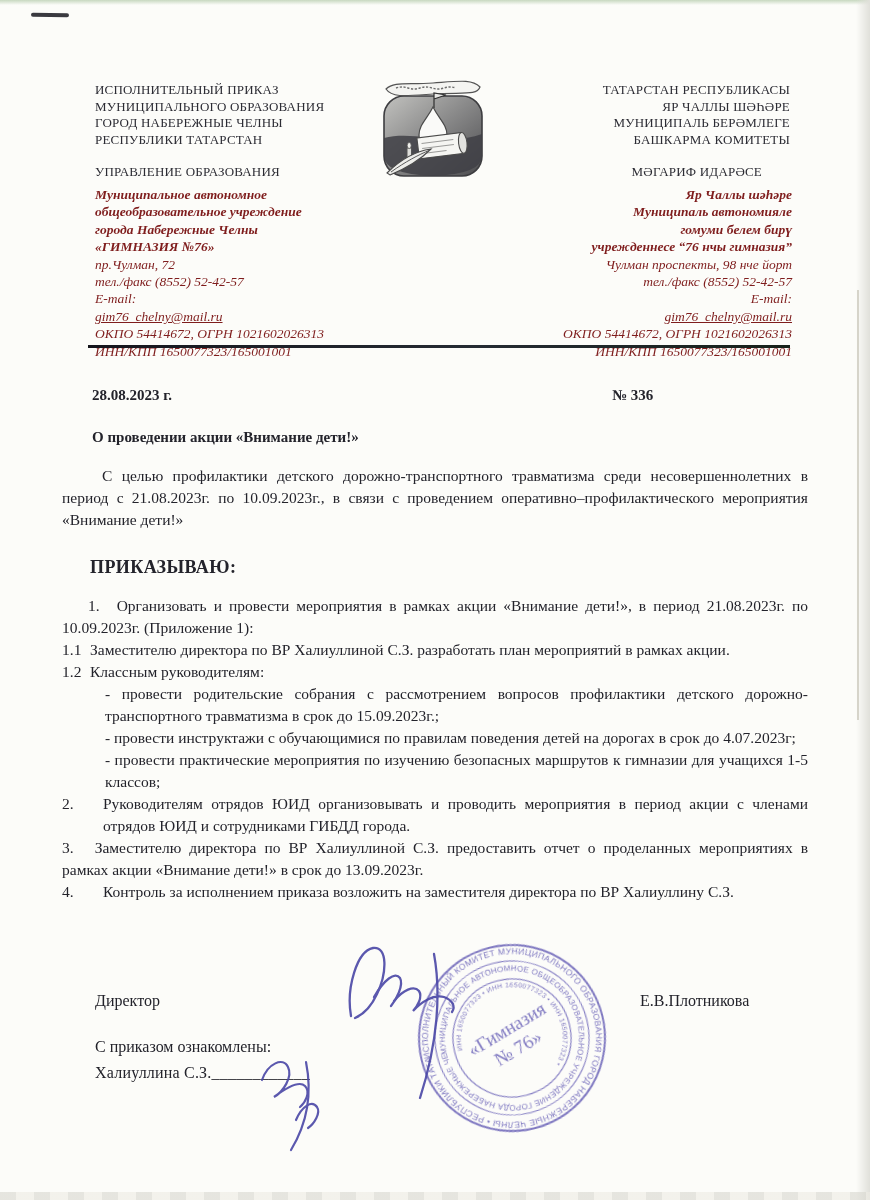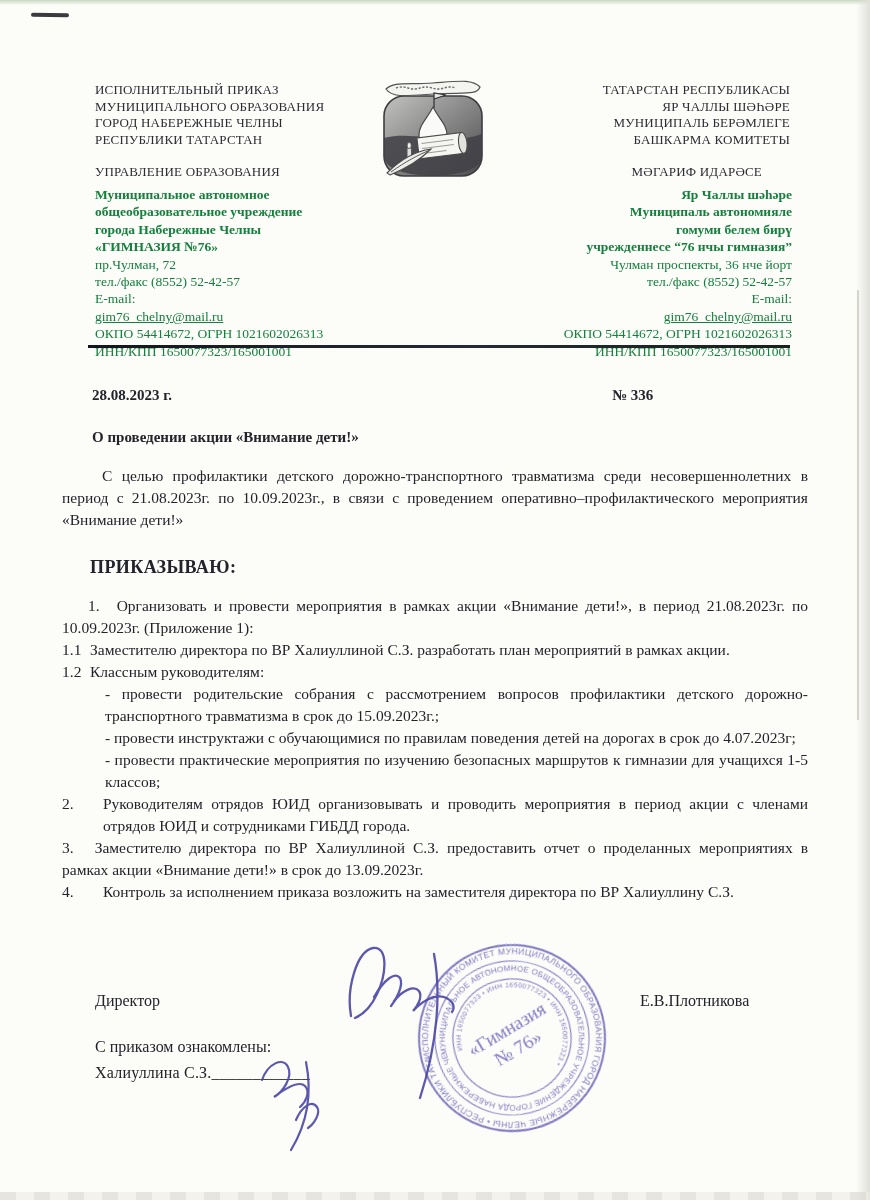--- a/index.html
+++ b/index.html
@@ -19,21 +19,21 @@
   
   .hdr{position:absolute;top:82px;font-size:13px;line-height:16.5px;letter-spacing:.2px;color:#2c2c34;}
   .hdr-left{left:95px;width:300px;text-align:left;}
   .hdr-right{right:80px;width:310px;text-align:right;}
   .hdr .dept{display:block;margin-top:16px;}
   .hdr-right .dept{padding-right:28px;}
   .hdr span{display:block;}
   .emblem{position:absolute;left:372px;top:74px;width:122px;height:108px;}
 
   
-  .org{position:absolute;top:186px;font-size:13.5px;line-height:17.4px;color:#15803d;}
+  .org{position:absolute;top:186px;font-size:13.5px;line-height:17.4px;color:#7f1d1d;font-style:italic;}
   .org-left{left:95px;width:315px;text-align:left;}
   .org-right{right:78px;width:330px;text-align:right;}
   .org span{display:block;}
   .org .b{font-weight:bold;}
   .email{text-decoration:underline;}
 
   .divider{position:absolute;left:88px;top:345px;width:702px;height:3px;
            background:linear-gradient(90deg,#15151c,#252b33 55%,#17211a);}
 
   
@@ -130,21 +130,21 @@
         <span class="email">gim76_chelny@mail.ru</span>
       </span>
     <span>ОКПО 54414672, ОГРН 1021602026313</span>
     <span>ИНН/КПП 1650077323/165001001</span>
   </div>
   <div class="org org-right">
     <span class="b">Яр Чаллы шәһәре</span>
     <span class="b">Муниципаль автономияле</span>
     <span class="b">гомуми белем бирү</span>
     <span class="b">учрежденнесе “76 нчы гимназия”</span>
-    <span>Чулман проспекты, 36 нче йорт</span>
+    <span>Чулман проспекты, 98 нче йорт</span>
     <span>тел./факс  (8552) 52-42-57</span>
     <span>
         <span>E-mail: </span>
         <span class="email">gim76_chelny@mail.ru</span>
       </span>
     <span>ОКПО 54414672, ОГРН 1021602026313</span>
     <span>ИНН/КПП 1650077323/165001001</span>
   </div>
 
   <div class="divider"></div>

